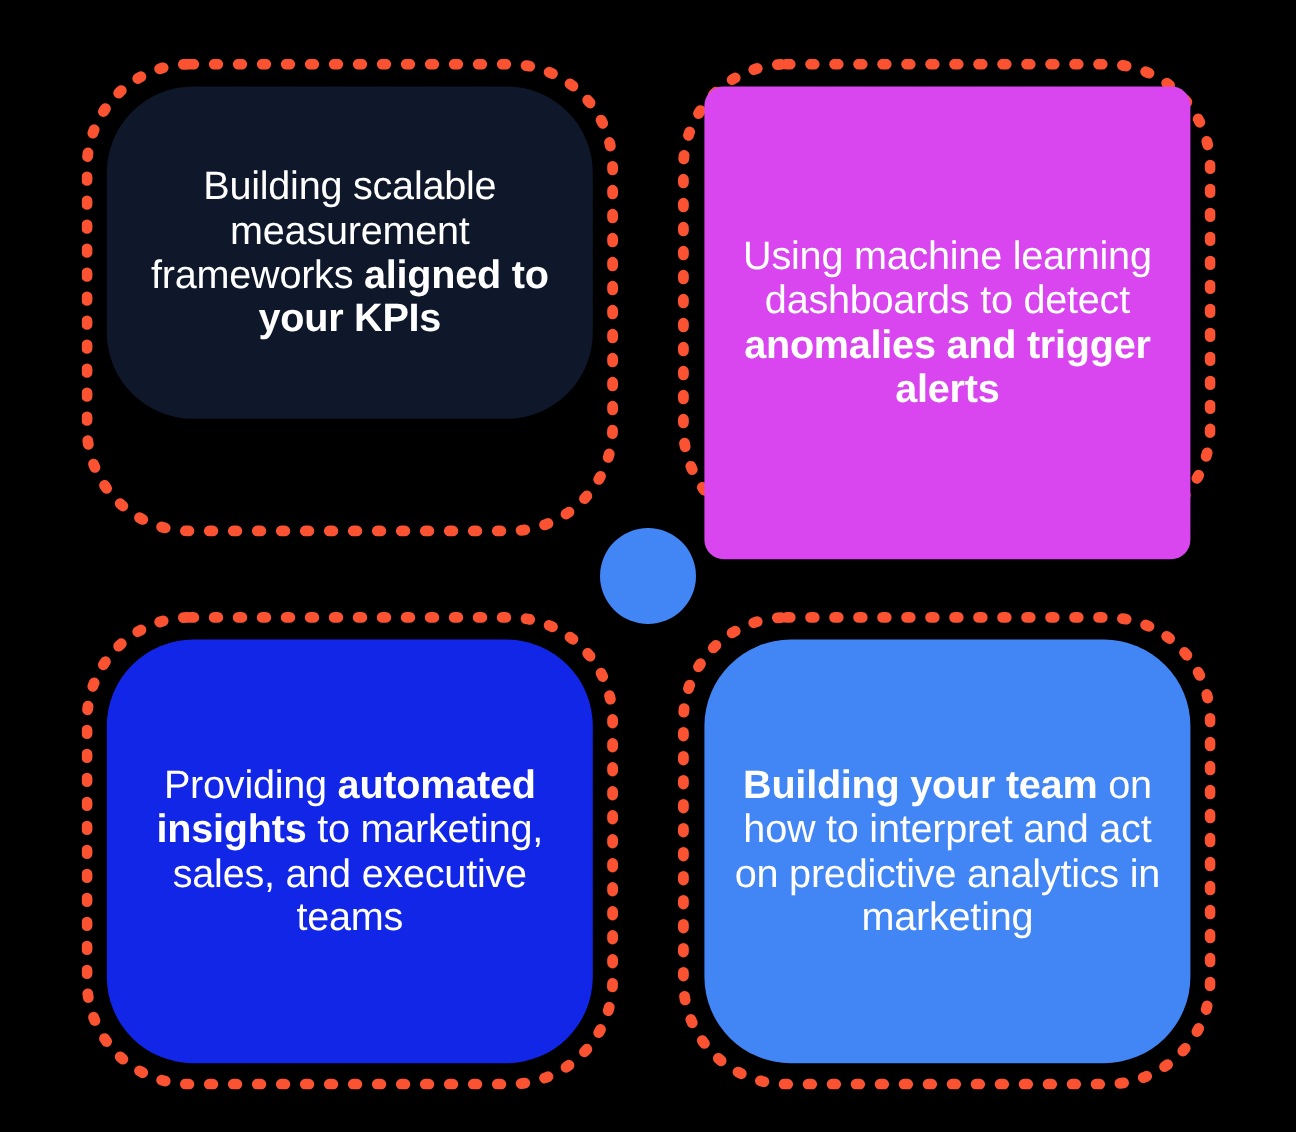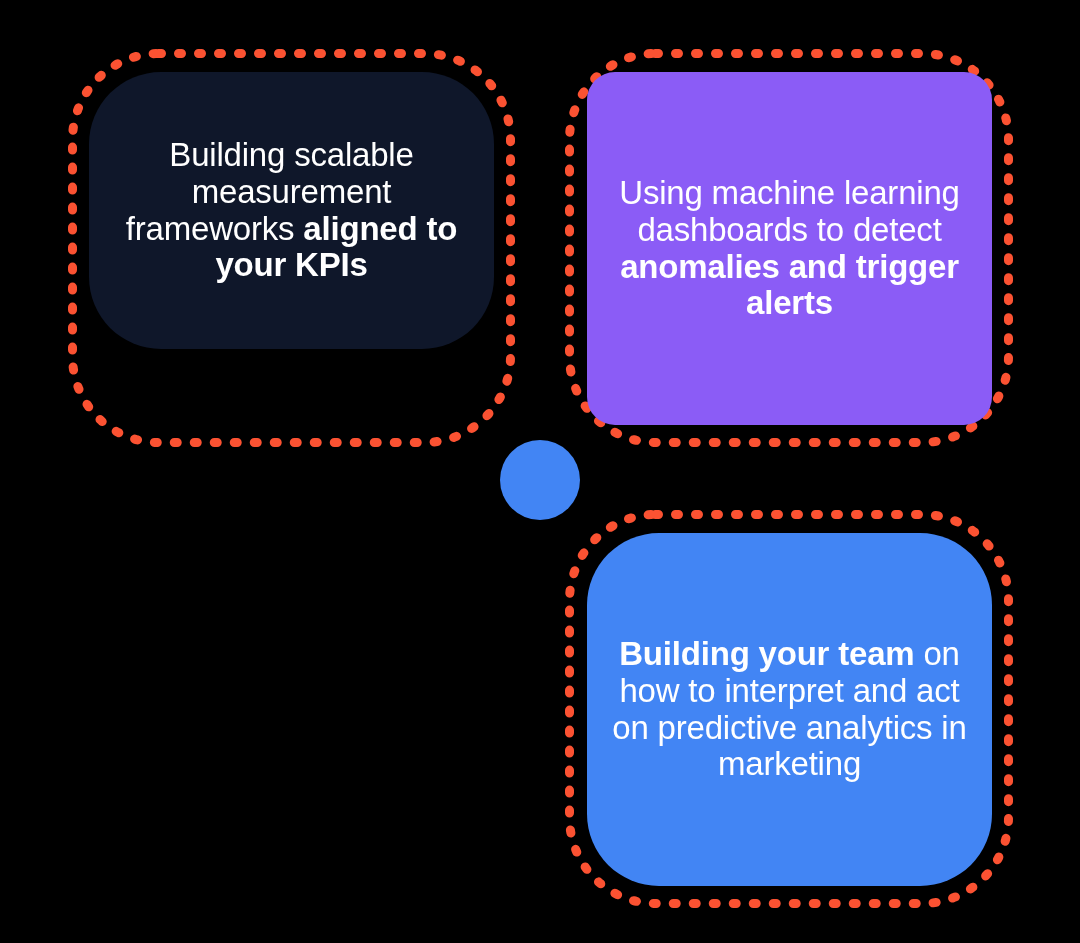--- a/index.html
+++ b/index.html
@@ -77,25 +77,33 @@
     </svg>
     <div class="card" id="card-0" style="left: 21px; top: 23px; width: 405px; height: 277px; background: #0f172a; border-radius: 72px;">
       <div class="card-text">Building scalable measurement frameworks <b>aligned to your KPIs</b></div>
     </div>
   </div>
 
   <div class="quad" id="quad-1" style="left: 565px; top: 49px; width: 448px; height: 398px;">
     <svg class="dash-outline" viewBox="0 0 448 398" preserveAspectRatio="none">
       <rect class="dash-rect" x="4.5" y="4.5" width="439" height="389" rx="86" ry="86" fill="none" stroke="#FB5232" stroke-width="9" stroke-linecap="round" stroke-dasharray="3 17"></rect>
     </svg>
-    <div class="card" id="card-1" style="left: 22px; top: 23px; width: 405px; height: 353px; background: #8b5cf6; border-radius: 28px;">
+    <div class="card" id="card-1" style="left: 22px; top: 23px; width: 405px; height: 394px; background: #d946ef; border-radius: 16px;">
       <div class="card-text">Using machine learning dashboards to detect <b>anomalies and trigger alerts</b></div>
     </div>
   </div>
 
+  <div class="quad" id="quad-2" style="left: 68px; top: 510px; width: 447px; height: 398px;">
+    <svg class="dash-outline" viewBox="0 0 447 398" preserveAspectRatio="none">
+      <rect class="dash-rect" x="4.5" y="4.5" width="438" height="389" rx="86" ry="86" fill="none" stroke="#FB5232" stroke-width="9" stroke-linecap="round" stroke-dasharray="3 17"></rect>
+    </svg>
+    <div class="card" id="card-2" style="left: 21px; top: 23px; width: 405px; height: 353px; background: rgb(18, 38, 232); border-radius: 72px;">
+      <div class="card-text">Providing <b>automated insights</b> to marketing, sales, and executive teams</div>
+    </div>
+  </div>
 
   <div class="quad" id="quad-3" style="left: 565px; top: 510px; width: 448px; height: 398px;">
     <svg class="dash-outline" viewBox="0 0 448 398" preserveAspectRatio="none">
       <rect class="dash-rect" x="4.5" y="4.5" width="439" height="389" rx="86" ry="86" fill="none" stroke="#FB5232" stroke-width="9" stroke-linecap="round" stroke-dasharray="3 17"></rect>
     </svg>
     <div class="card" id="card-3" style="left: 22px; top: 23px; width: 405px; height: 353px; background: rgb(66, 133, 244); border-radius: 72px;">
       <div class="card-text"><b>Building your team</b> on how to interpret and act on predictive analytics in marketing</div>
     </div>
   </div>
 

